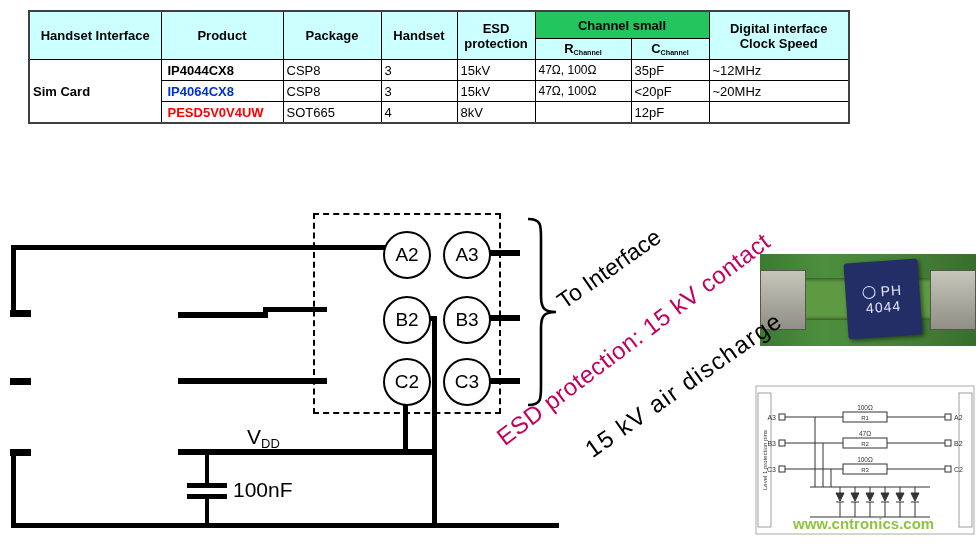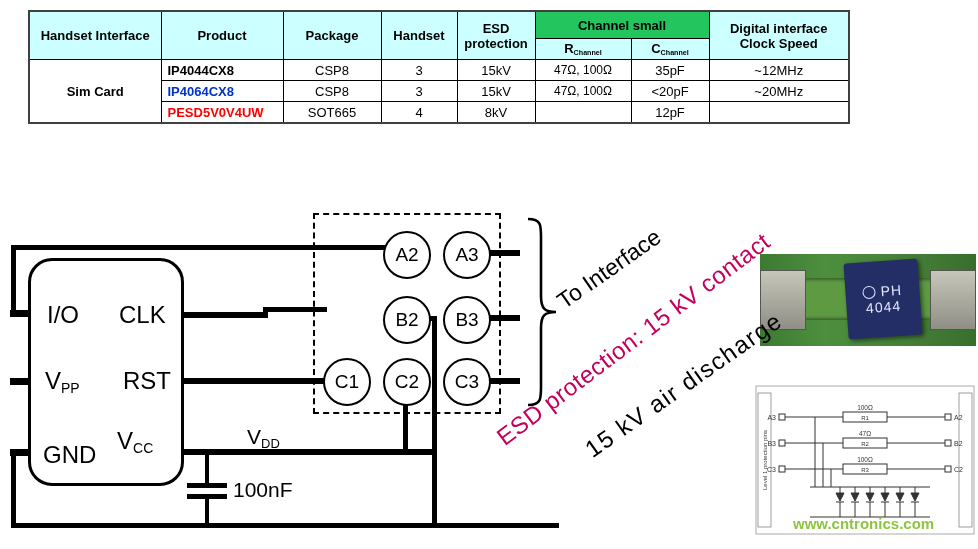--- a/index.html
+++ b/index.html
@@ -3,21 +3,21 @@
 <meta charset="utf-8">
 <style>
   html,body{margin:0;padding:0;background:#fff;}
   .page{position:relative;width:978px;height:549px;background:#ffffff;overflow:hidden;
         font-family:"Liberation Sans",sans-serif;color:#000;}
 
   
   .spec-table{position:absolute;left:28px;top:10px;border-collapse:collapse;border:2px solid #404040;}
   .spec-table th,.spec-table td{border:1px solid #000;padding:0 3px;}
   .spec-table th{background:#ccffff;font-size:13px;font-weight:bold;text-align:center;}
-  .spec-table td{font-size:13px;text-align:center;height:20px;}
+  .spec-table td{font-size:13px;height:20px;}
   .hdr-r1 th{height:26px;}
   .hdr-r2 th{height:20px;}
   .product-cell{text-align:left !important;padding-left:6px !important;font-weight:bold;}
   .group-cell{font-weight:bold;}
   .r-cell{font-size:12px !important;}
   .sub{font-size:0.55em;vertical-align:-0.25em;font-weight:inherit;}
 
   
   .wire{position:absolute;background:#000;z-index:1;}
   .chip{position:absolute;left:28px;top:258px;width:150px;height:222px;border:3px solid #000;
@@ -142,35 +142,26 @@
 
   <div class="wire" style="left:205px;top:453px;width:4px;height:30px;"></div>
   <div class="wire" style="left:187px;top:483px;width:40px;height:5px;"></div>
   <div class="wire" style="left:187px;top:494px;width:40px;height:5px;"></div>
   <div class="wire" style="left:205px;top:499px;width:4px;height:26px;"></div>
 
   <div class="wire" style="left:486px;top:250px;width:34px;height:6px;"></div>
   <div class="wire" style="left:486px;top:315px;width:34px;height:6px;"></div>
   <div class="wire" style="left:486px;top:378px;width:34px;height:6px;"></div>
 
-  <div class="chip">
-    <div class="pin-label" style="left:16px;top:40px;">I/O</div>
-    <div class="pin-label" style="left:88px;top:40px;">CLK</div>
-    <div class="pin-label" style="left:14px;top:106px;"><span>V</span><span class="sub">PP</span></div>
-    <div class="pin-label" style="left:92px;top:106px;">RST</div>
-    <div class="pin-label" style="left:12px;top:180px;">GND</div>
-    <div class="pin-label" style="left:86px;top:166px;"><span>V</span><span class="sub">CC</span></div>
-  </div>
 
   <div class="dotted-box"></div>
   <div class="ball" style="left:383px;top:231px;">A2</div>
   <div class="ball" style="left:443px;top:231px;">A3</div>
   <div class="ball" style="left:383px;top:296px;">B2</div>
   <div class="ball" style="left:443px;top:296px;">B3</div>
-  <div class="ball" style="left:323px;top:358px;">C1</div>
   <div class="ball" style="left:383px;top:358px;">C2</div>
   <div class="ball" style="left:443px;top:358px;">C3</div>
 
   <div class="free-label" style="left:247px;top:425px;"><span>V</span><span class="sub">DD</span></div>
   <div class="free-label" style="left:233px;top:478px;">100nF</div>
 
   <div class="brace">
     <svg width="42" height="192" viewBox="0 0 42 192">
       <path d="M10,3 C24,3 23,10 23,25 L23,80 C23,93 27,96 38,96 C27,96 23,99 23,112 L23,167 C23,182 24,189 10,189" fill="none" stroke="#000" stroke-width="2.6"></path>
     </svg>

